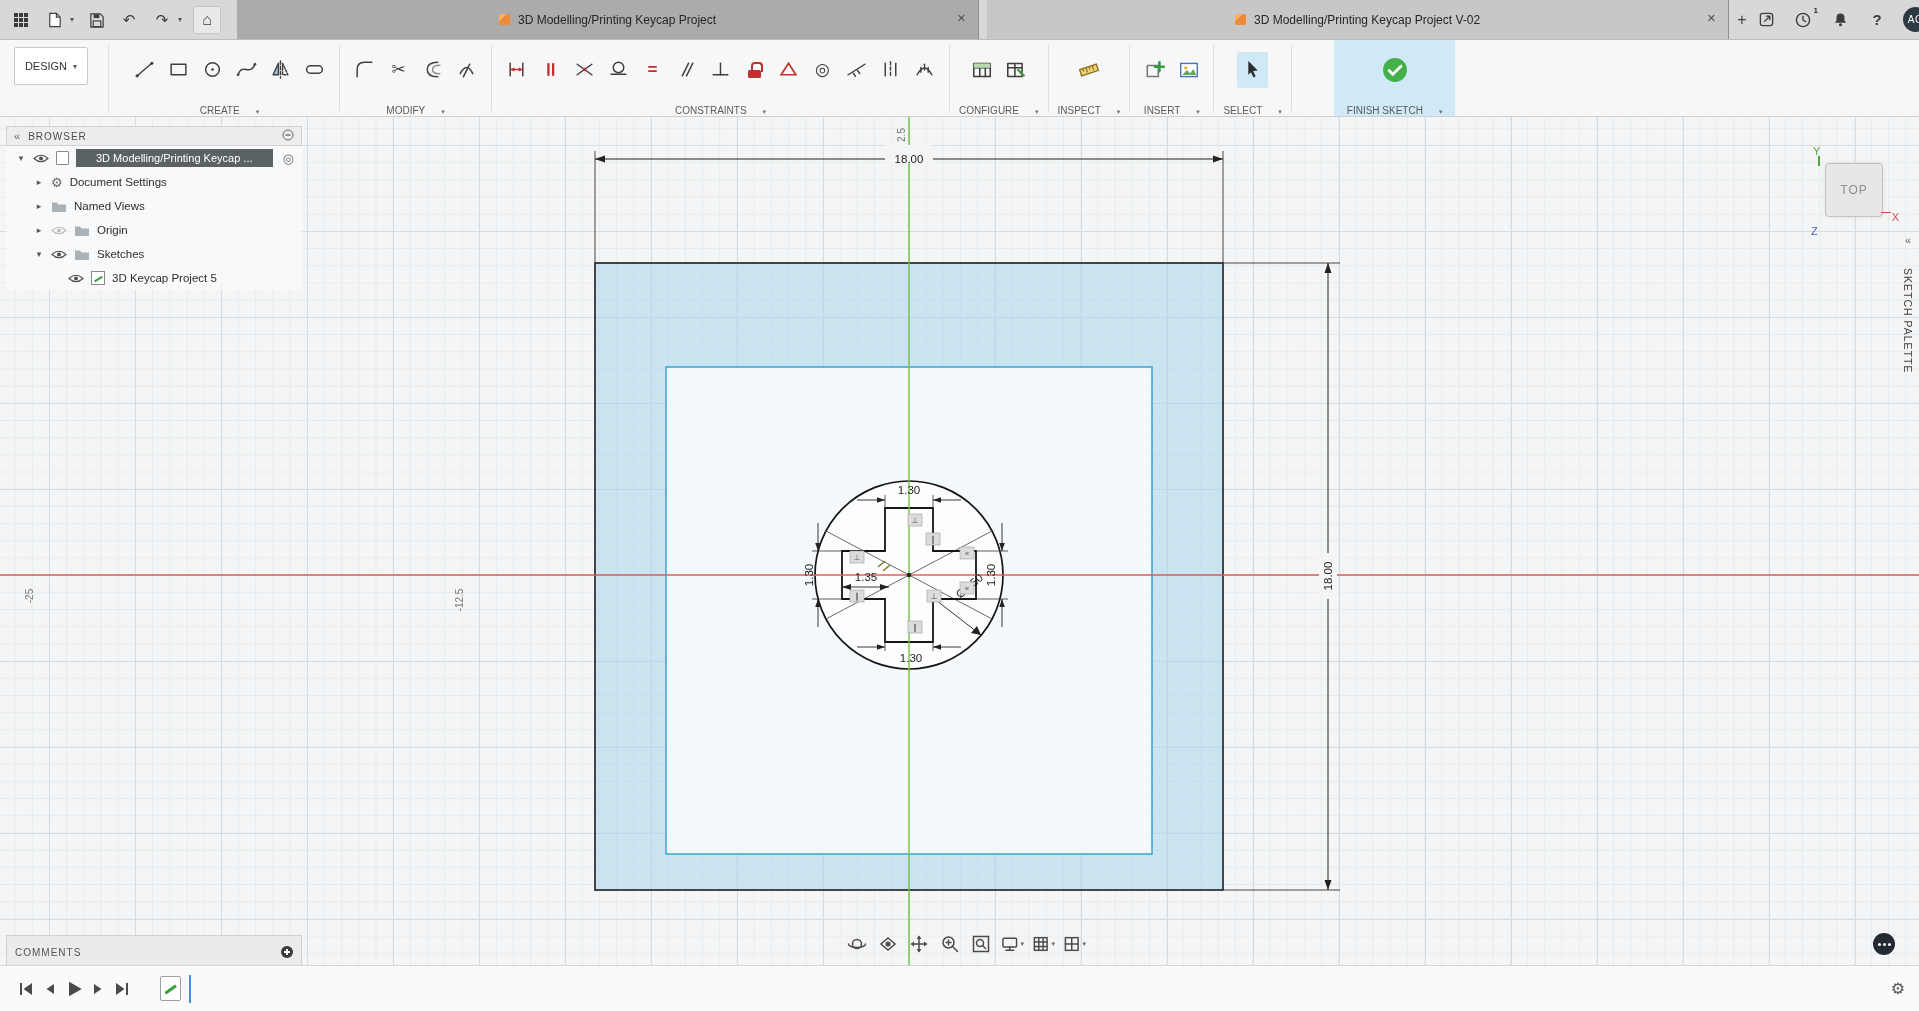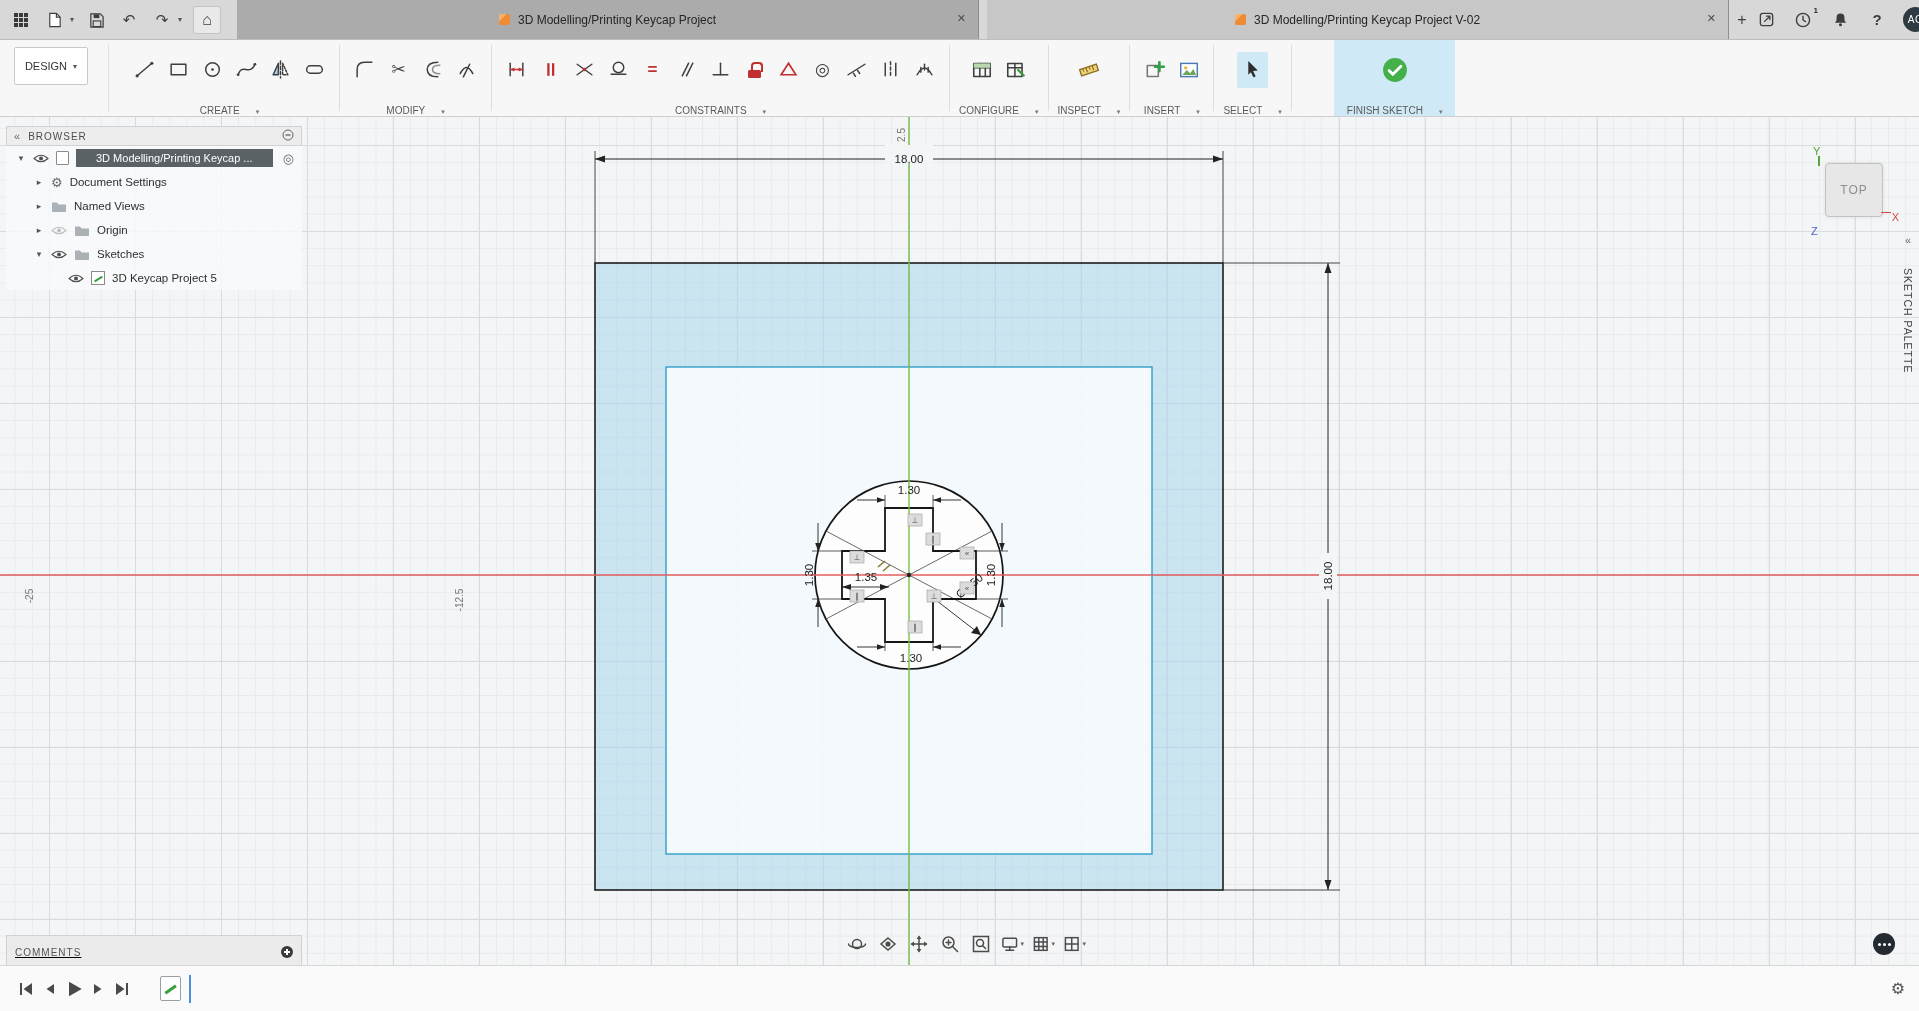--- a/index.html
+++ b/index.html
@@ -102,21 +102,21 @@
   .vc-tick-y { position:absolute; left:9px; top:9px; width:1.5px; height:10px; background:#56a53b; }
   .vc-tick-x { position:absolute; right:4px; bottom:22px; width:10px; height:1.5px; background:#d24a43; }
 
   
   .palette-edge { position:absolute; right:2px; top:118px; display:flex; flex-direction:column;
     align-items:center; gap:22px; width:18px; }
   .palette-edge .vtext { writing-mode:vertical-rl; font-size:10.5px; color:#444; letter-spacing:1px; }
 
   
   .comments { position:absolute; left:6px; top:818px; width:296px; height:28px; background:#ebebeb;
-    border:1px solid #d2d2d2; display:flex; align-items:center; padding:16px 8px;text-decoration:underline; }
+    border:1px solid #d2d2d2; display:flex; align-items:center; padding:16px 8px; }
   .comments .c-label { font-size:10px; color:#555; letter-spacing:1px; flex:1; }
   .c-icon { width:12px; height:12px; border-radius:50%; background:#3a3a3a; position:relative; }
   .c-icon::before { content:""; position:absolute; left:5px; top:3px; width:2px; height:6px; background:#fff; }
   .c-icon::after { content:""; position:absolute; left:3px; top:5px; width:6px; height:2px; background:#fff; }
   .dock { position:absolute; left:845px; top:815px; display:flex; align-items:center; gap:7px; }
   .dock-btn { width:24px; height:24px; display:flex; align-items:center; justify-content:center; gap:1px; }
   .dock-btn svg { stroke:#4b4b4b; stroke-width:1.5; fill:none; stroke-linecap:round; }
   .dock-caret { font-size:7px; color:#666; }
   .assistant { position:absolute; right:24px; top:816px; width:22px; height:22px; border-radius:50%;
     background:#232a31; display:flex; align-items:center; justify-content:center; }

